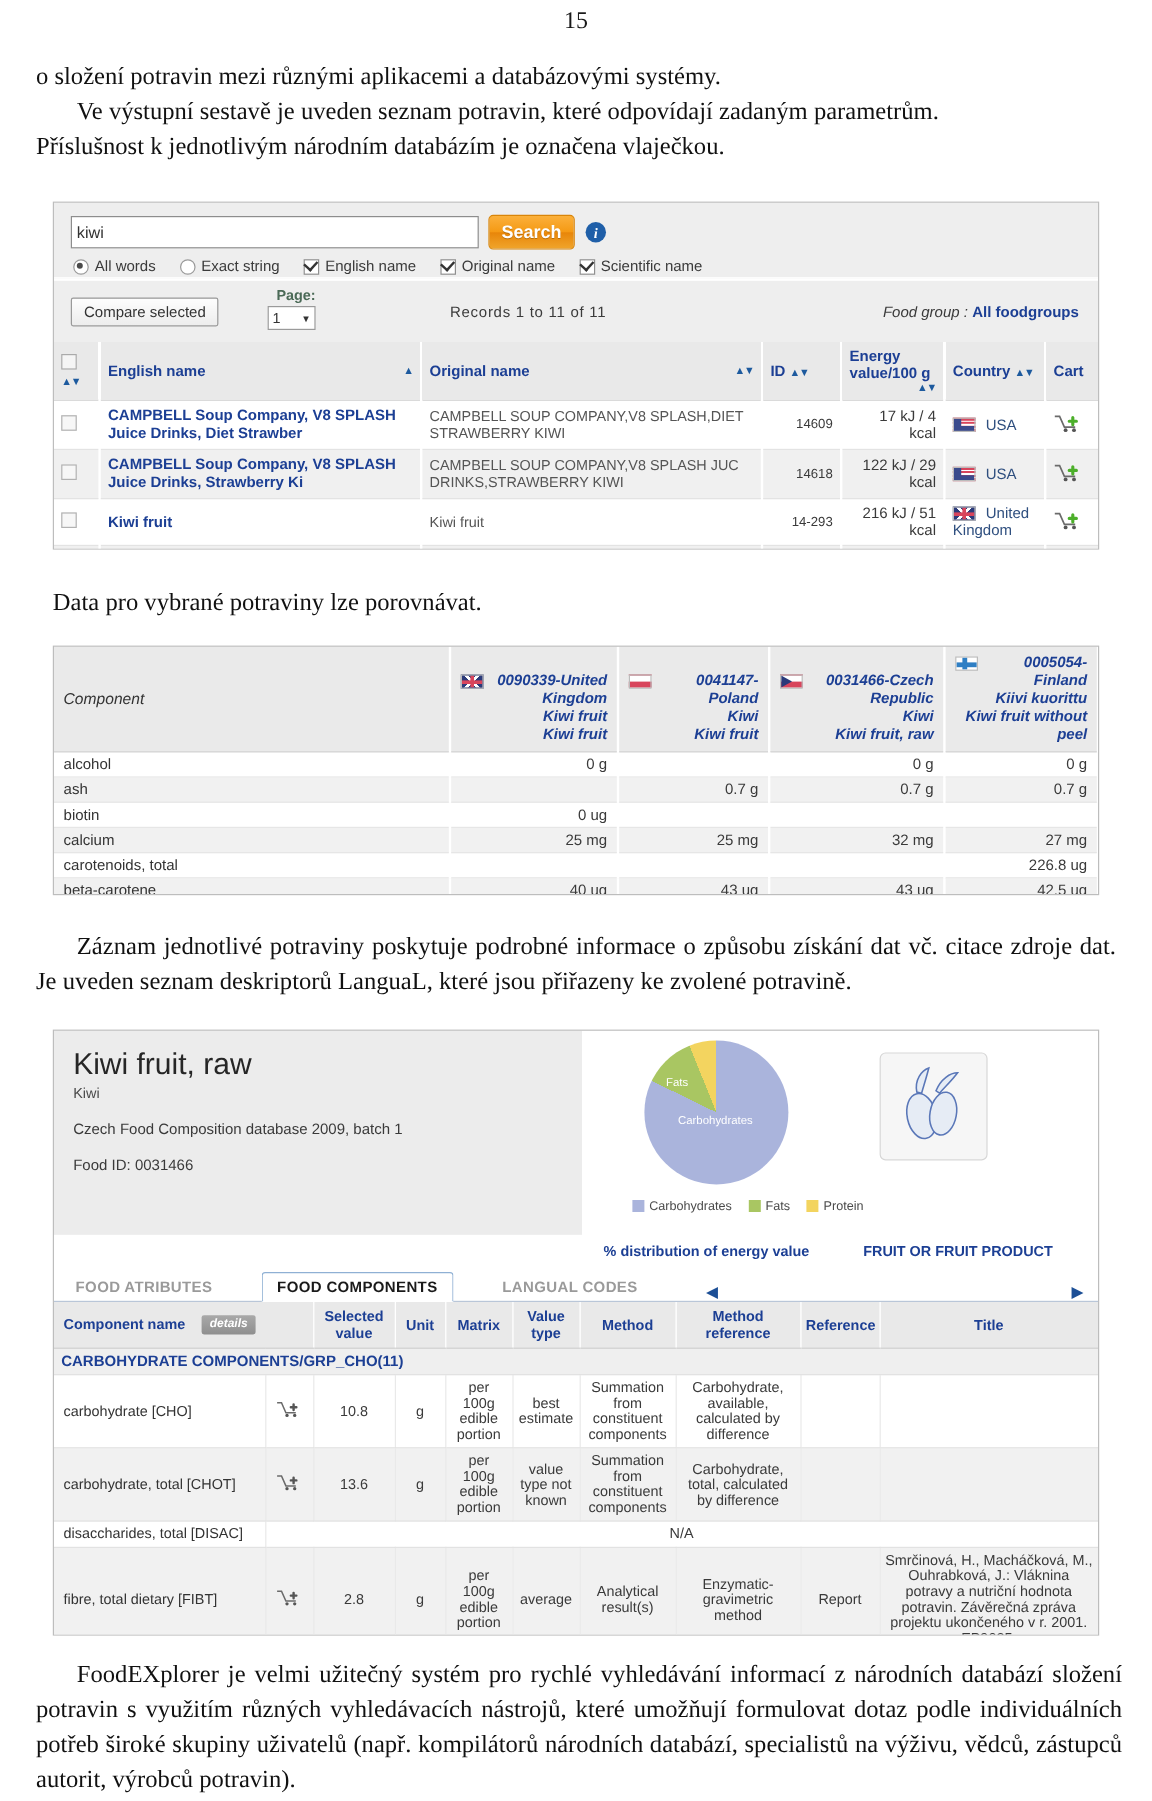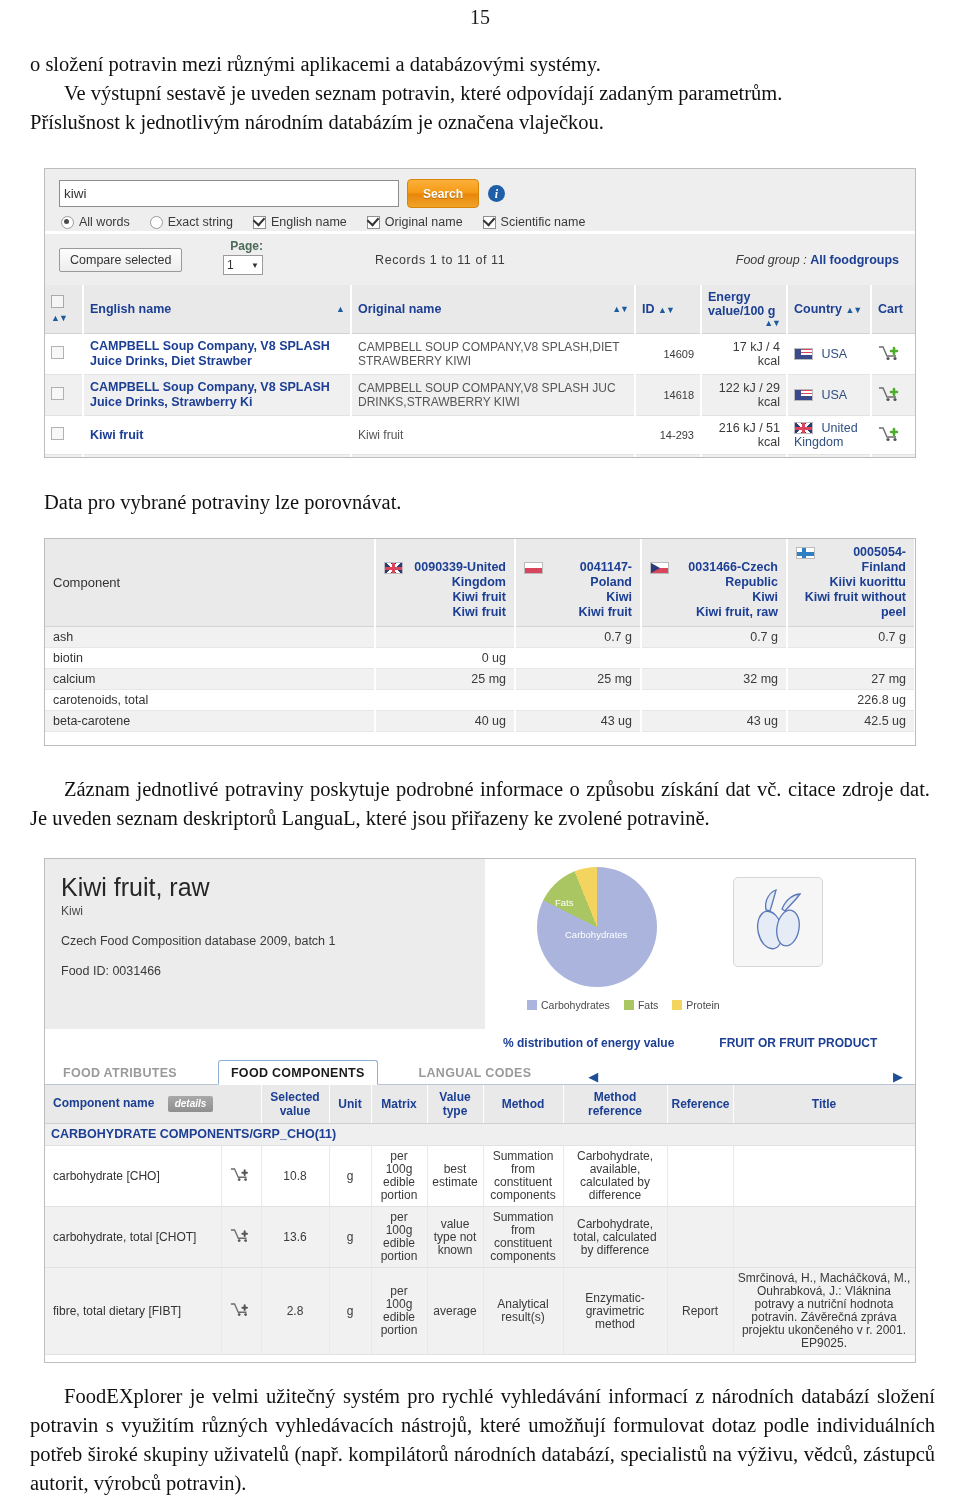--- a/index.html
+++ b/index.html
@@ -40,21 +40,21 @@
   .s1-row1{display:flex;align-items:center;gap:0;}
   .s1-input{
     width:340px;height:27px;border:1px solid #8d8d8d;background:#fff;
     font-family:"Liberation Sans",sans-serif;font-size:13.5px;color:#333;
     padding:0 4px;box-sizing:border-box;line-height:25px;
   }
   .s1-searchbtn{
     margin-left:8px;width:70px;height:27px;
     background:linear-gradient(180deg,#fbb03b 0%,#f59a15 48%,#e8860a 52%,#f0a42a 100%);
     border:1px solid #d98509;border-radius:4px;
-    color:#ffffff;font-weight:bold;font-size:12px;
+    color:#ffffff;font-weight:bold;font-size:15px;
     display:flex;align-items:center;justify-content:center;
     text-shadow:0 1px 0 rgba(120,70,0,.45);
   }
   .info-icon{
     margin-left:9px;width:17px;height:17px;border-radius:50%;
     background:#1f5fa8;color:#fff;font-family:"Liberation Serif",serif;
     font-size:12px;font-style:italic;font-weight:bold;
     display:flex;align-items:center;justify-content:center;line-height:1;
   }
   .s1-links{margin-left:16px;display:flex;align-items:center;gap:19px;}
@@ -108,35 +108,35 @@
   .rowchk{width:11px;height:11px;border:1px solid #b2b2b2;background:#f7f7f7;display:inline-block;}
   .flag{display:inline-block;width:19px;height:12px;vertical-align:-2px;margin-right:5px;border:1px solid #bbb;box-sizing:border-box;}
   .ctry{color:#2f4f7f;font-size:12.5px;line-height:14px;}
 
   
   #shot2{left:44px;top:538px;width:872px;height:208px;border:1px solid #bdbdbd;}
   .ct{width:100%;border-collapse:collapse;font-size:12.5px;table-layout:fixed;}
   .ct th{
     background:#eaeaea;border-right:2px solid #ffffff;border-bottom:1px solid #d4d4d4;
     vertical-align:bottom;text-align:right;padding:6px 8px;color:#1c3f94;font-weight:bold;
-    line-height:15px;font-size:12.5px;
+    line-height:15px;font-size:12.5px;font-style:italic;
   }
   .ct th.c0{text-align:left;color:#333;font-weight:normal;vertical-align:middle;font-size:13px;}
   .ct td{border-right:2px solid #ffffff;border-bottom:1px solid #e6e6e6;padding:3px 8px;text-align:right;color:#3a3a3a;}
   .ct td.c0{text-align:left;color:#333;}
   .ct tr.alt td{background:#f1f1f1;}
 
   
   #shot3{left:44px;top:858px;width:872px;height:505px;border:1px solid #bdbdbd;}
   .fd-top{display:flex;height:170px;}
   .fd-left{width:440px;background:#ececec;padding:14px 16px;box-sizing:border-box;}
   .fd-title{font-size:25px;color:#262626;font-weight:normal;line-height:28px;}
   .fd-sub{font-size:12px;color:#4a4a4a;margin-top:3px;}
   .fd-line{font-size:12.5px;color:#3a3a3a;margin-top:16px;}
-  .fd-right{flex:1;position:relative;background:#fff;text-align:right;}
+  .fd-right{flex:1;position:relative;background:#fff;}
   .pie{
     position:absolute;left:52px;top:8px;width:120px;height:120px;border-radius:50%;
     background:conic-gradient(from 0deg,
       #aab4dc 0deg 296deg,
       #a9c662 296deg 338deg,
       #f3d45f 338deg 360deg);
   }
   .pie-lbl{position:absolute;color:#ffffff;font-size:9.5px;}
   .legend{position:absolute;left:42px;top:140px;display:flex;gap:14px;align-items:center;}
   .legend .li{display:flex;align-items:center;gap:4px;font-size:10.5px;color:#4a4a4a;}
@@ -405,20 +405,27 @@
             <span style="position:absolute;left:0;right:0;top:4px;height:4px;background:#2f7fc4;"></span>
             <span style="position:absolute;top:0;bottom:0;left:5px;width:4px;background:#2f7fc4;"></span>
           </span>
           <span>0005054-Finland</span><br>
           <span>Kiivi kuorittu</span><br>
           <span>Kiwi fruit without peel</span>
         </th>
       </tr>
     </thead>
     <tbody>
+      <tr>
+        <td class="c0">alcohol</td>
+        <td>0 g</td>
+        <td></td>
+        <td>0 g</td>
+        <td>0 g</td>
+      </tr>
       <tr class="alt">
         <td class="c0">ash</td>
         <td></td>
         <td>0.7 g</td>
         <td>0.7 g</td>
         <td>0.7 g</td>
       </tr>
       <tr>
         <td class="c0">biotin</td>
         <td>0 ug</td>
@@ -581,20 +588,24 @@
         <td>13.6</td>
         <td>g</td>
         <td>per 100g edible portion</td>
         <td>value type not known</td>
         <td>Summation from constituent components</td>
         <td>Carbohydrate, total, calculated by difference</td>
         <td></td>
         <td></td>
       </tr>
 
+      <tr>
+        <td class="left">disaccharides, total [DISAC]</td>
+        <td colspan="9">N/A</td>
+      </tr>
 
       <tr class="alt">
         <td class="left">fibre, total dietary [FIBT]</td>
         <td>
           <span>
             <svg width="22" height="15" viewBox="0 0 24 16">
                 <path d="M1 2h4l4 9h9" fill="none" stroke="#6b6b6b" stroke-width="1.4"></path>
                 <circle cx="10" cy="13.5" r="1.5" fill="#555"></circle>
                 <circle cx="17" cy="13.5" r="1.5" fill="#555"></circle>
                 <path d="M16 3.5v5M13.5 6h5" stroke="#555" stroke-width="2.2" stroke-linecap="round"></path>

